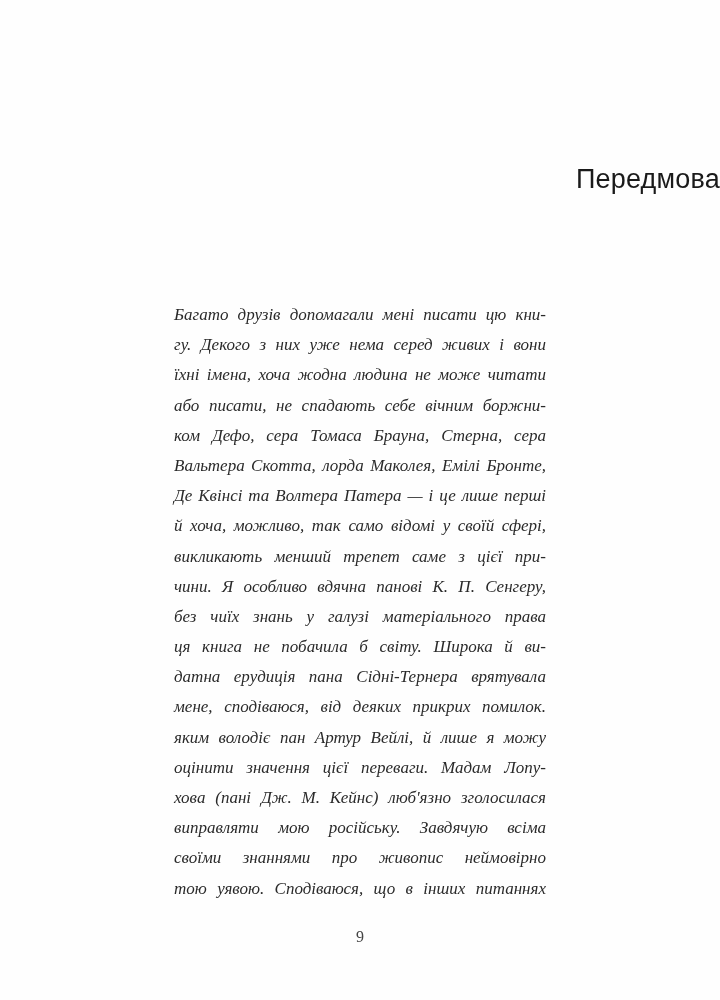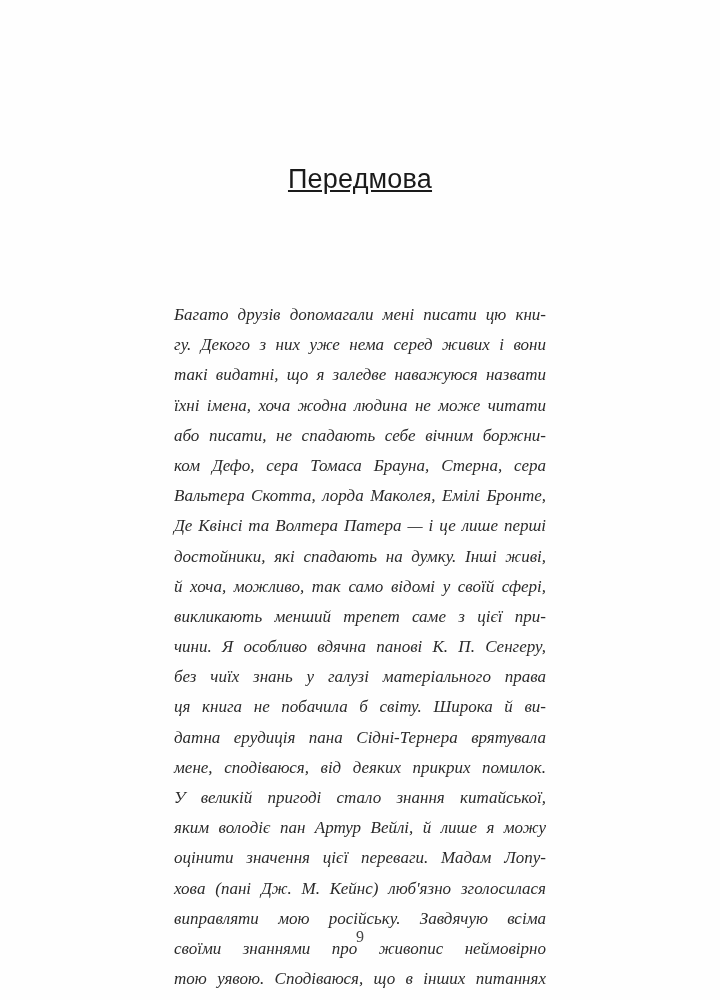--- a/index.html
+++ b/index.html
@@ -3,25 +3,24 @@
 <meta charset="utf-8">
 <style>
   html, body { margin: 0; padding: 0; }
   body {
     width: 720px; height: 1000px; background: #ffffff;
     position: relative; overflow: hidden;
   }
   .page { position: absolute; inset: 0; background: #fefefe; }
   .title {
     position: absolute; left: 0; right: 0; top: 164px;
-    text-align: center;
+    text-align: right;
     font-family: "Liberation Sans", sans-serif;
     font-size: 27px; font-weight: 400; color: #1a1a1a;
     letter-spacing: 0.2px;
-    text-decoration: underline;
   }
   .body-text {
     position: absolute; left: 174px; top: 300px; width: 372px;
     font-family: "Liberation Serif", serif;
     font-size: 17px; color: #2a2a2a;
   }
   .line {
     display: block; height: 30.2px; line-height: 30.2px;
     white-space: nowrap; text-align: justify; text-align-last: justify; font-style: italic;
   }
@@ -34,35 +33,32 @@
 </style>
 </head>
 <body>
 
 <div class="page">
   <div class="title">Передмова</div>
 
   <div class="body-text">
     <span class="line">Багато друзів допомагали мені писати цю кни-</span>
     <span class="line">гу. Декого з них уже нема серед живих і вони</span>
-    <span class="line">такі видатні, що я заледве наважуюся назвати</span>
     <span class="line">їхні імена, хоча жодна людина не може читати</span>
     <span class="line">або писати, не спадають себе вічним боржни-</span>
     <span class="line">ком Дефо, сера Томаса Брауна, Стерна, сера</span>
     <span class="line">Вальтера Скотта, лорда Маколея, Емілі Бронте,</span>
     <span class="line">Де Квінсі та Волтера Патера — і це лише перші</span>
-    <span class="line">достойники, які спадають на думку. Інші живі,</span>
     <span class="line">й хоча, можливо, так само відомі у своїй сфері,</span>
     <span class="line">викликають менший трепет саме з цієї при-</span>
     <span class="line">чини. Я особливо вдячна панові К. П. Сенгеру,</span>
     <span class="line">без чиїх знань у галузі матеріального права</span>
     <span class="line">ця книга не побачила б світу. Широка й ви-</span>
     <span class="line">датна ерудиція пана Сідні-Тернера врятувала</span>
     <span class="line">мене, сподіваюся, від деяких прикрих помилок.</span>
-    <span class="line">У великій пригоді стало знання китайської,</span>
     <span class="line">яким володіє пан Артур Вейлі, й лише я можу</span>
     <span class="line">оцінити значення цієї переваги. Мадам Лопу-</span>
     <span class="line">хова (пані Дж. М. Кейнс) люб'язно зголосилася</span>
     <span class="line">виправляти мою російську. Завдячую всіма</span>
     <span class="line">своїми знаннями про живопис неймовірно</span>
     <span class="line">тою уявою. Сподіваюся, що в інших питаннях</span>
 
   </div>
 
   <div class="page-number">9</div>

